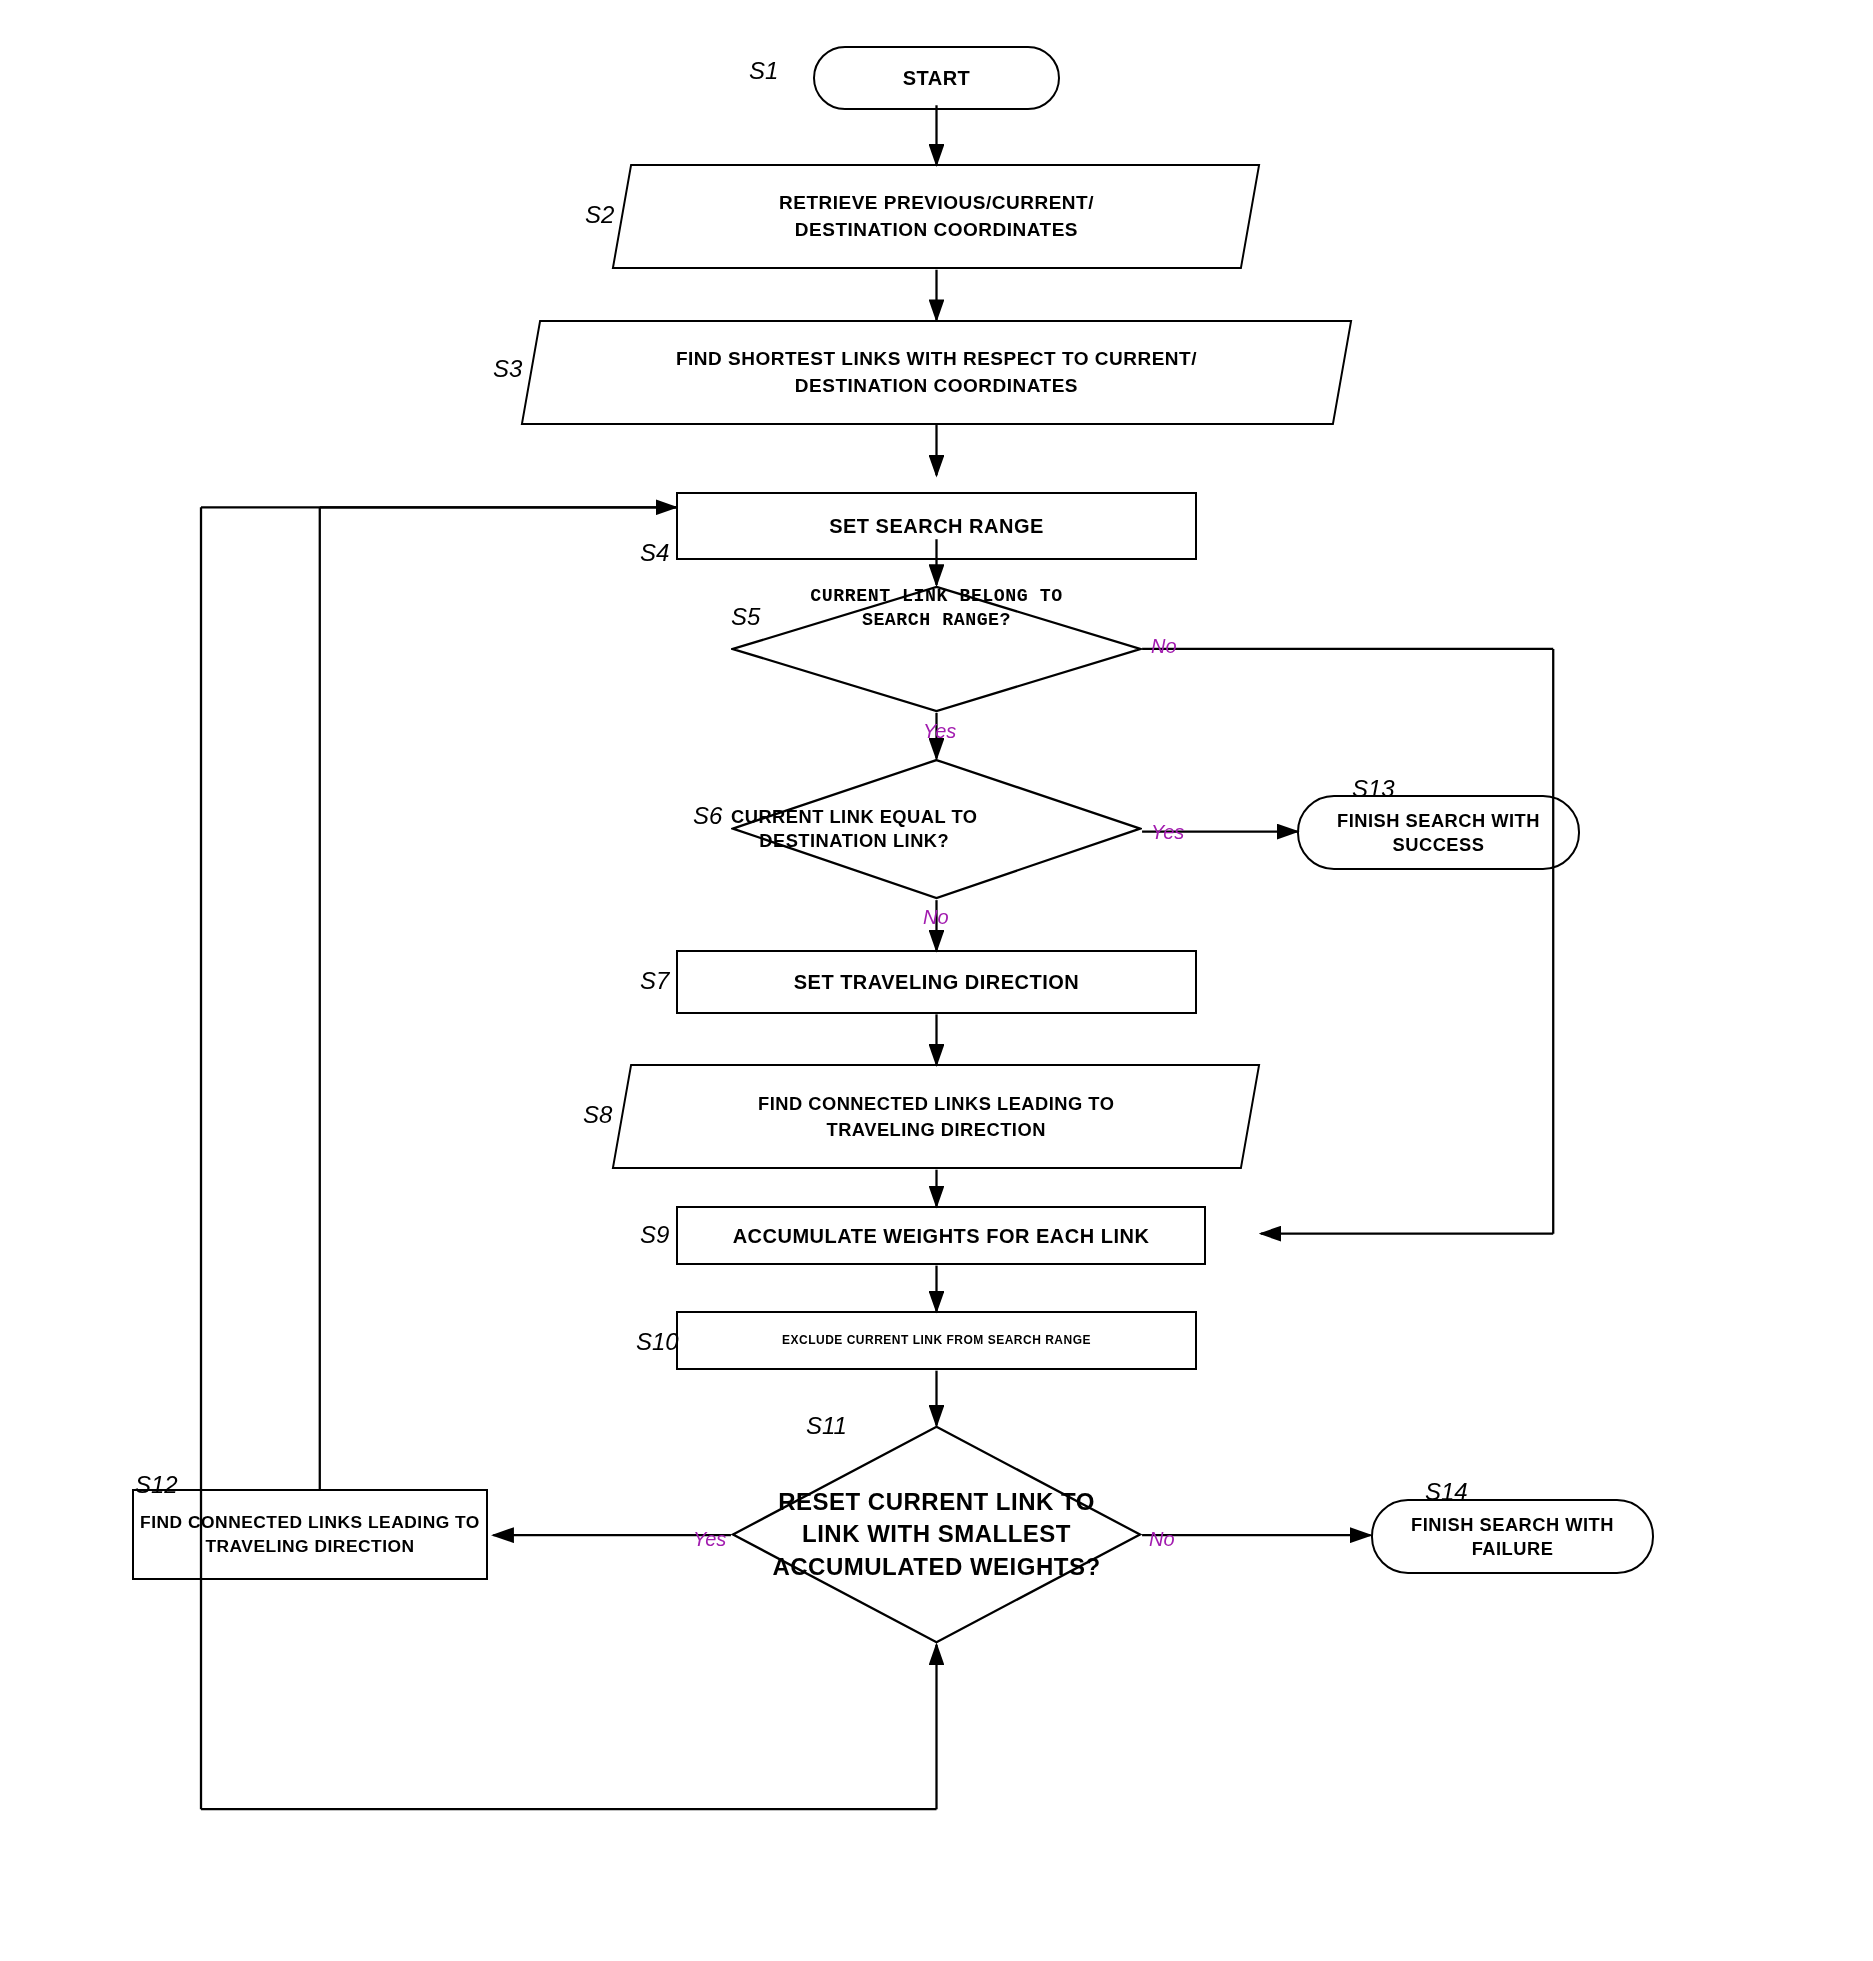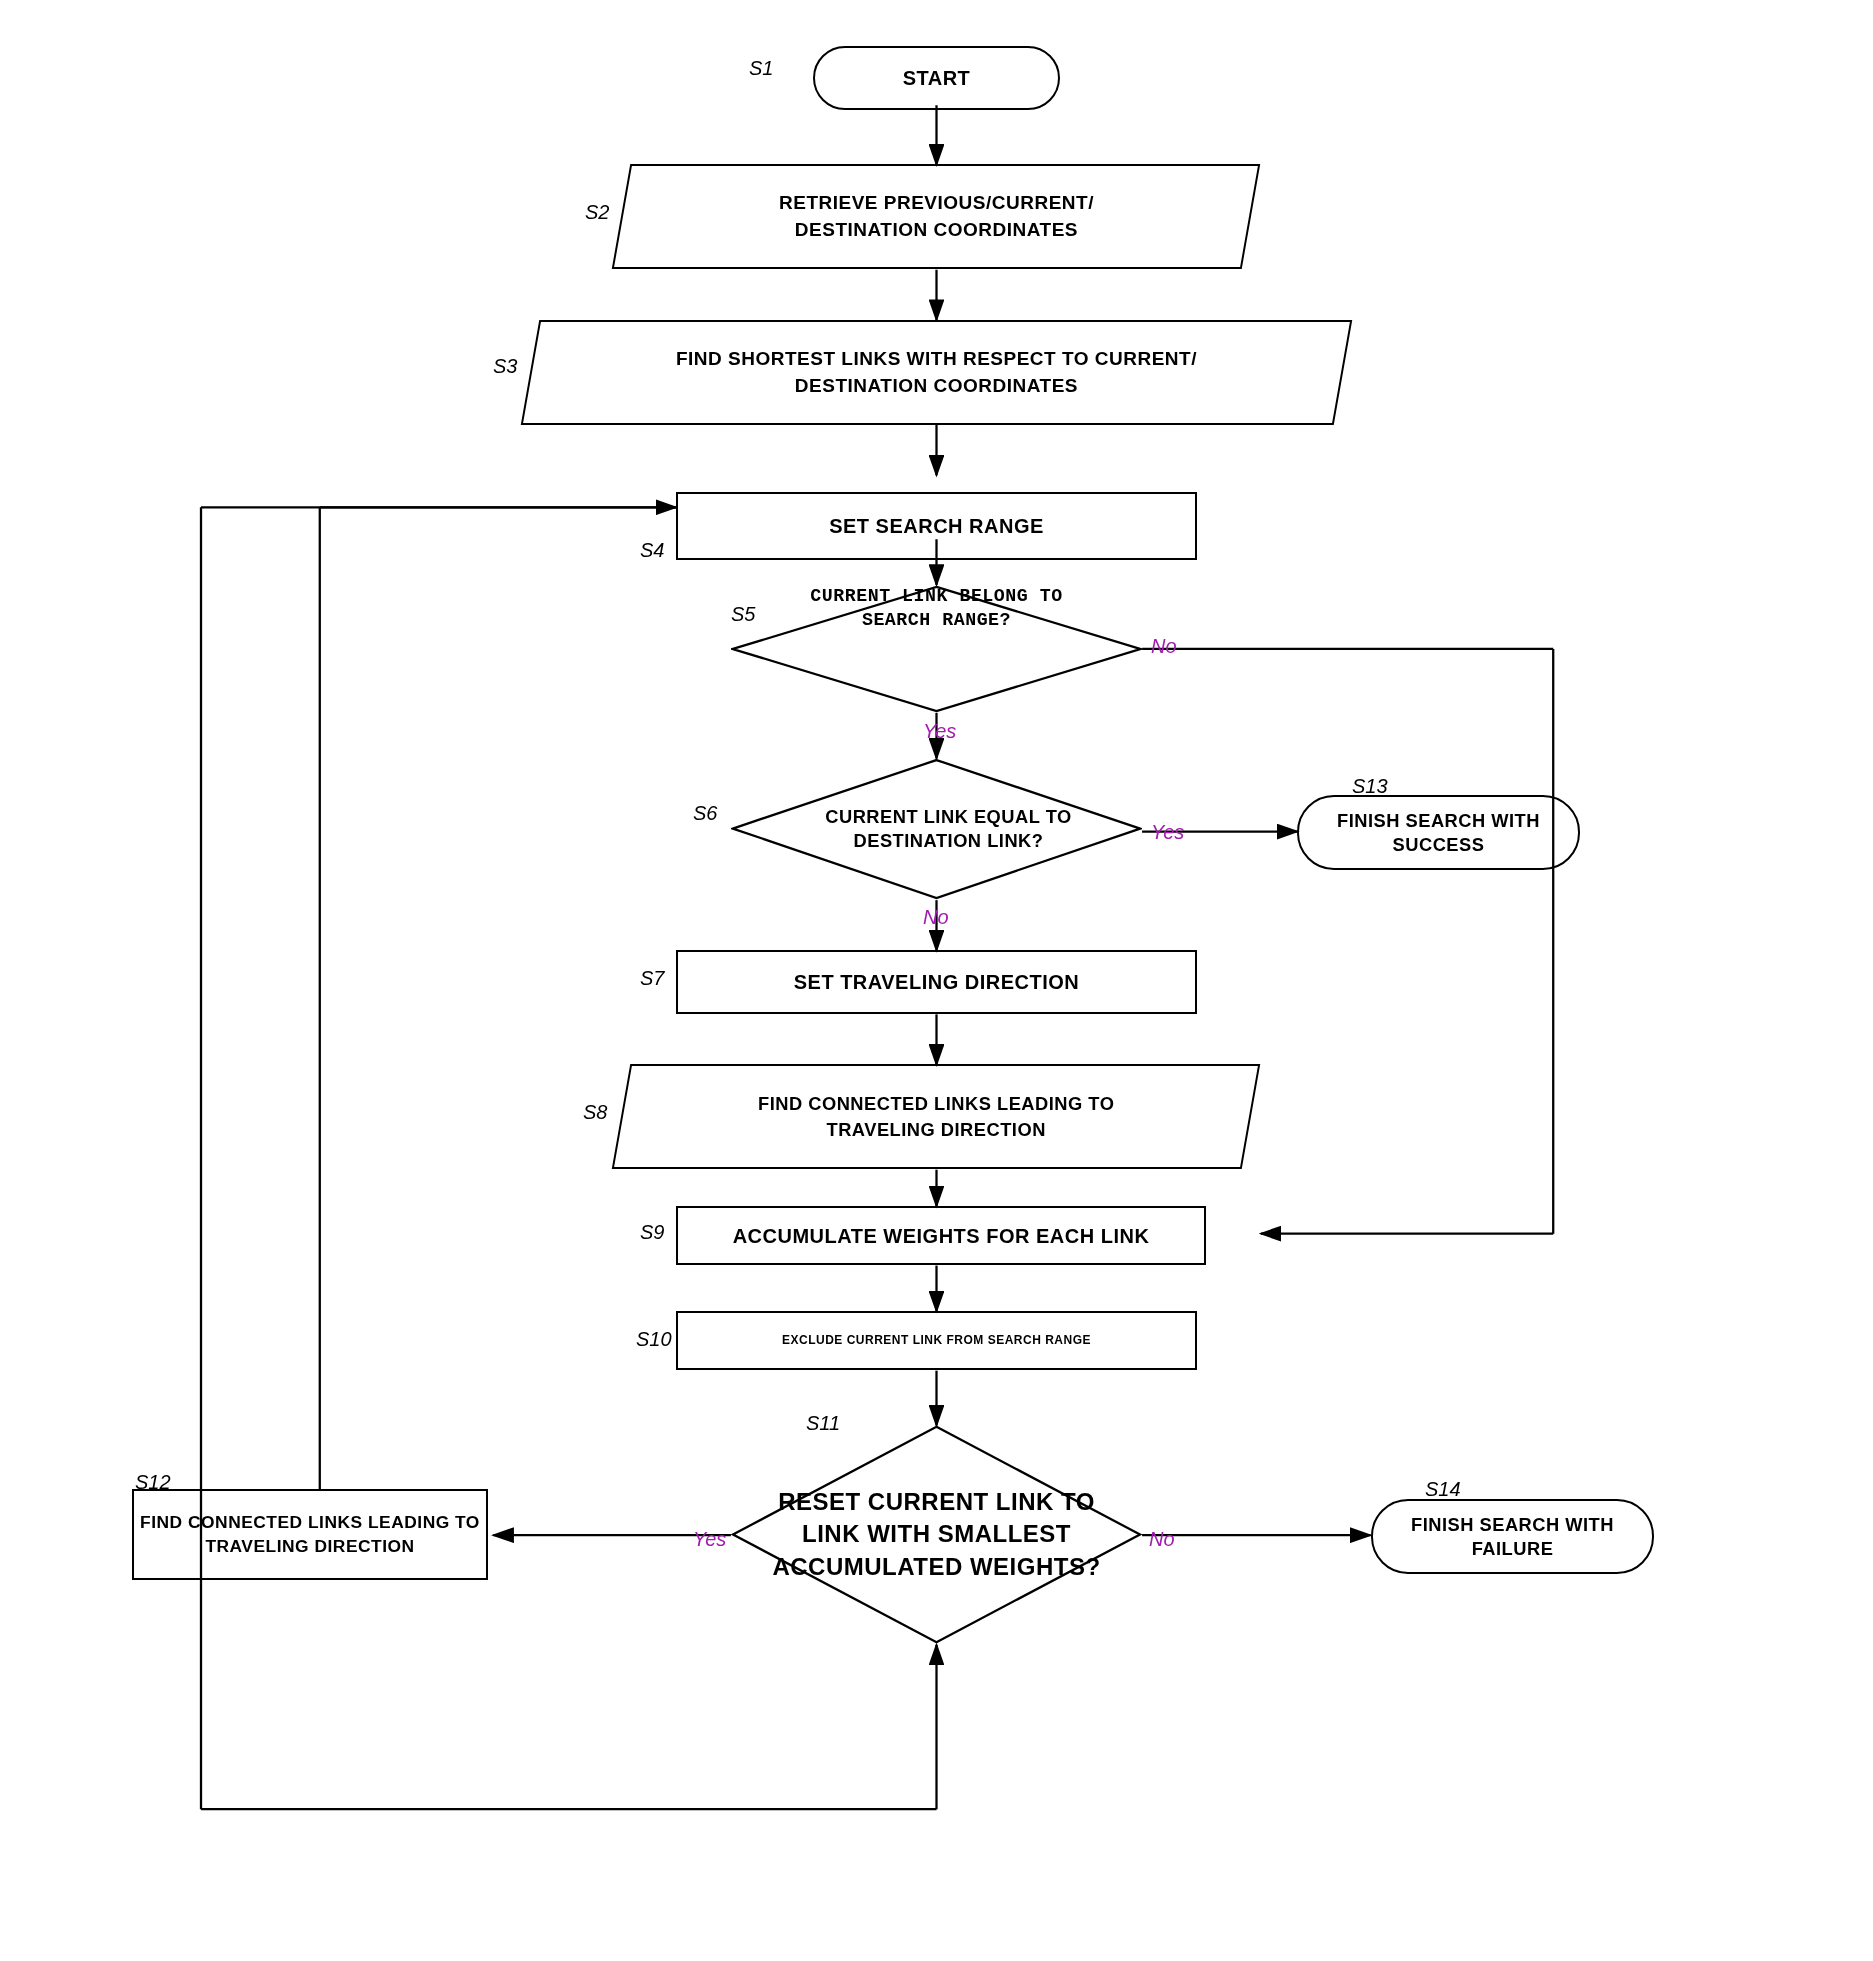--- a/index.html
+++ b/index.html
@@ -43,21 +43,21 @@
     .shape-parallelogram {
       border: 2.3px solid #000;
       transform: skewX(-10deg);
     }
     .shape-parallelogram .fc-text {
       transform: skewX(10deg);
     }
     
     .step-label {
       position: absolute;
-      font-size: 20px;
+      font-size: 24px;
       font-style: italic;
       color: #000;
     }
     
     .arrows-svg {
       position: absolute;
       top: 0;
       left: 0;
       width: 1873px;
       height: 1962px;
@@ -159,21 +159,21 @@
     </div>
   </div>
   <span class="step-label" style="left:731px; top:603px;">S5</span>
   <span class="yn-label" style="left:923px; top:720px;">Yes</span>
   <span class="yn-label" style="left:1151px; top:635px;">No</span>
 
   <div style="position:absolute; left:731px; top:758px; width:411px; height:142px;">
     <svg width="411" height="142" viewBox="0 0 450 155">
       <polygon points="225,2 448,77 225,153 2,77" fill="#fff" stroke="#000" stroke-width="2.5"></polygon>
     </svg>
-    <div style="position:absolute;top:0;left:12px;width:411px;height:142px;display:flex;align-items:center;justify-content:center;text-align:center;">
+    <div style="position:absolute;top:0;left:0;width:411px;height:142px;display:flex;align-items:center;justify-content:flex-start;text-align:center;">
       <span class="fc-text" style="font-size:18.3px;line-height:1.3;">CURRENT LINK EQUAL TO<br>DESTINATION LINK?</span>
     </div>
   </div>
   <span class="step-label" style="left:693px; top:802px;">S6</span>
   <span class="yn-label" style="left:1151px; top:821px;">Yes</span>
   <span class="yn-label" style="left:923px; top:906px;">No</span>
 
   <div class="fc-element shape-terminal" style="left:1297px; top:795px; width:283px; height:75px;">
     <span class="fc-text" style="font-size:18.3px; line-height:1.3;">FINISH SEARCH WITH<br>SUCCESS</span>
   </div>

